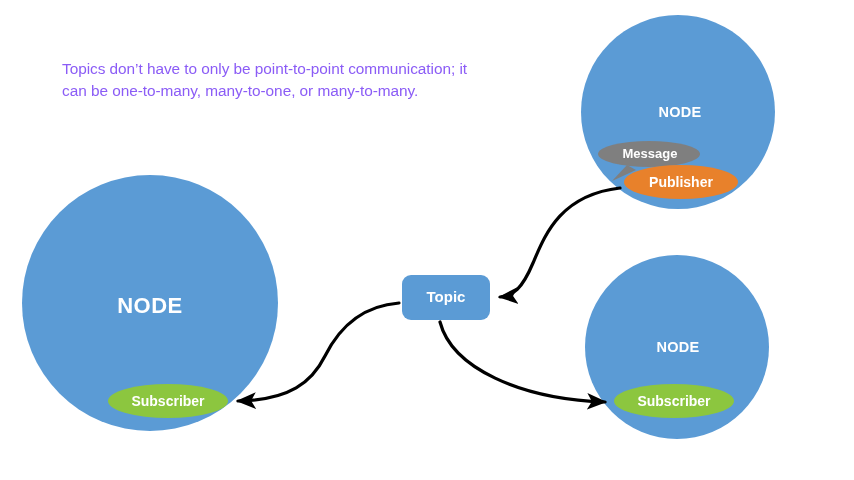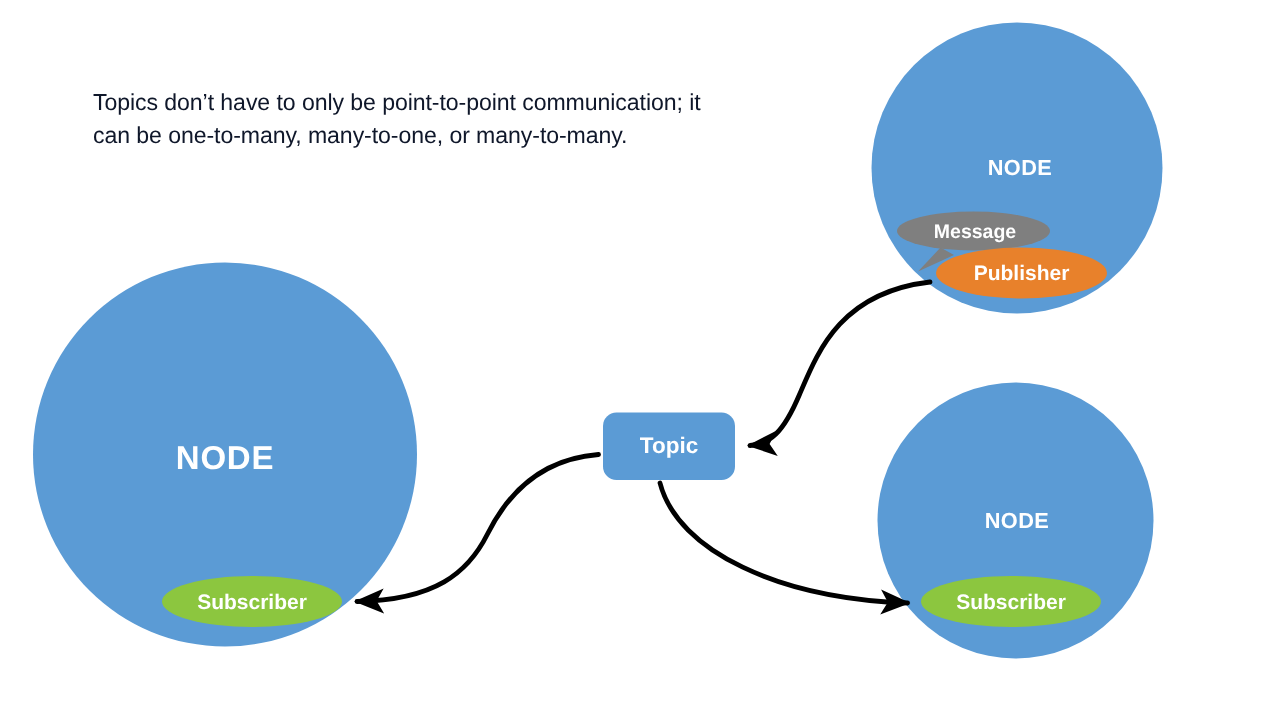--- a/index.html
+++ b/index.html
@@ -26,21 +26,21 @@
     height: 480px;
   }
   .caption-text {
     position: absolute;
     left: 62px;
     top: 58px;
     width: 430px;
     font-family: "Liberation Sans", sans-serif;
     font-size: 15.4px;
     line-height: 1.45;
-    color: #0f172a;
+    color: #8b5cf6;
     letter-spacing: -0.05px;
     white-space: pre-line;
   }
   .svg-label {
     font-family: "Liberation Sans", sans-serif;
     font-weight: bold;
     fill: #ffffff;
     text-anchor: middle;
     dominant-baseline: middle;
   }

